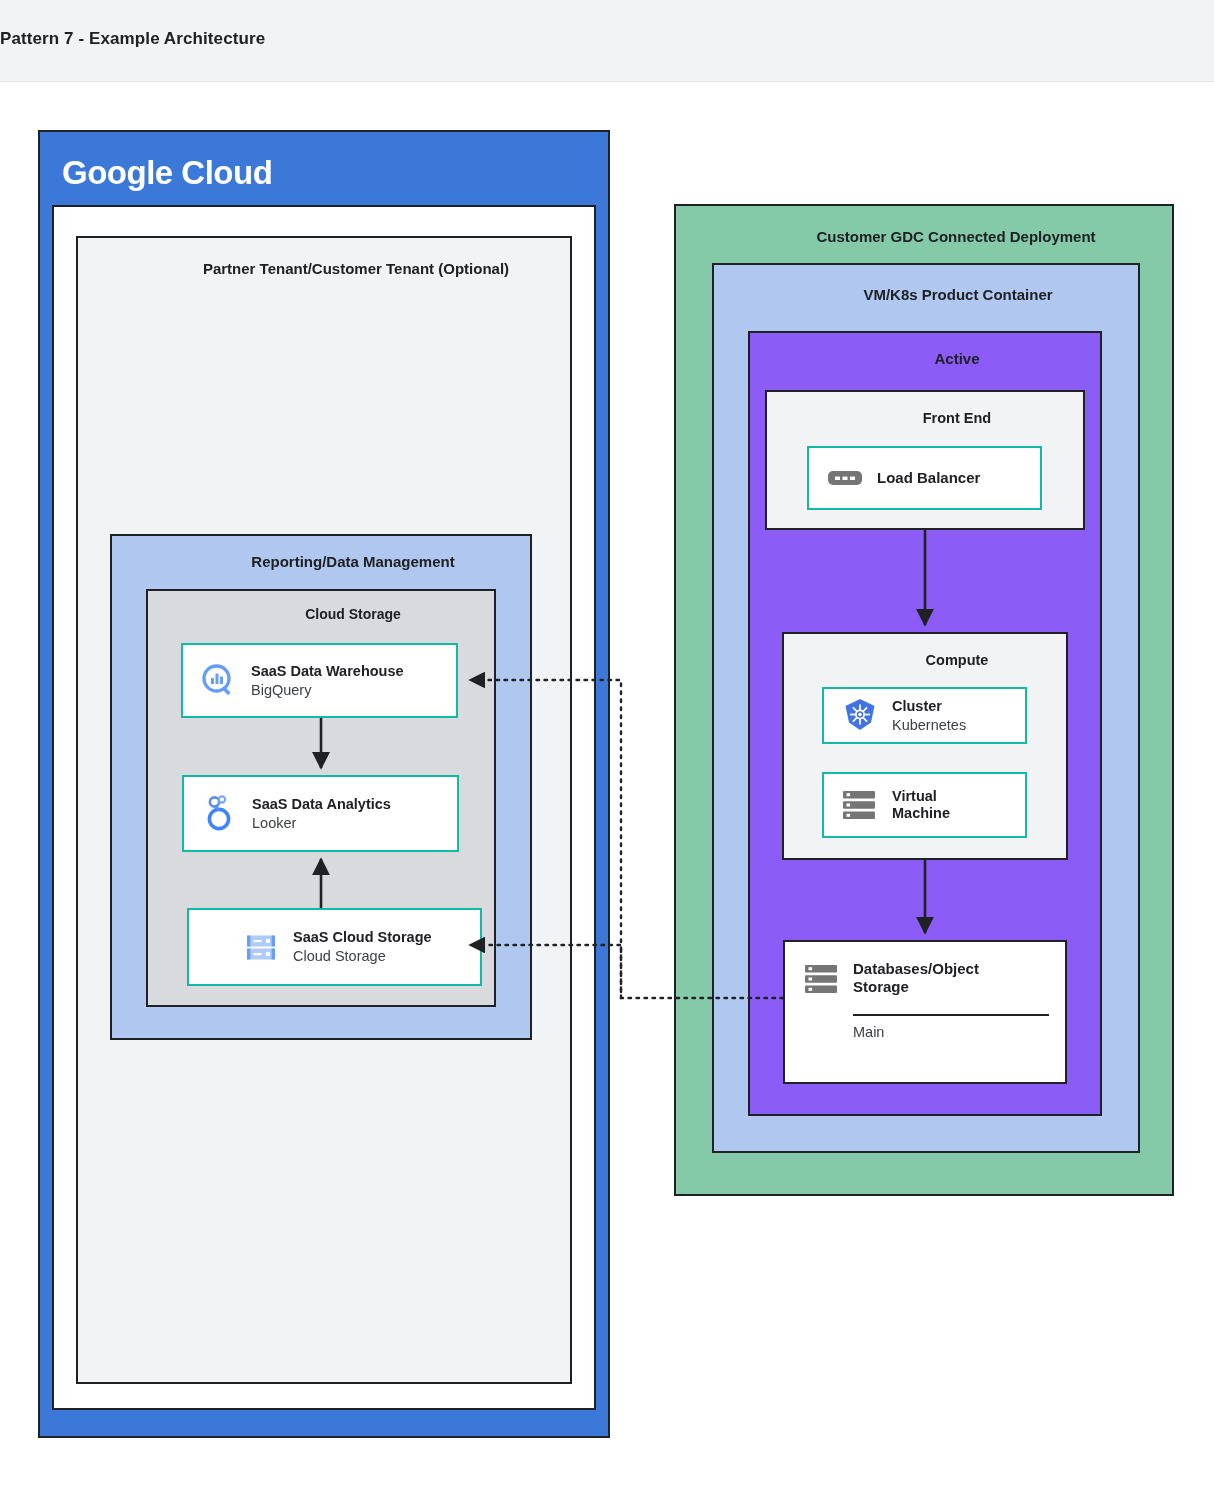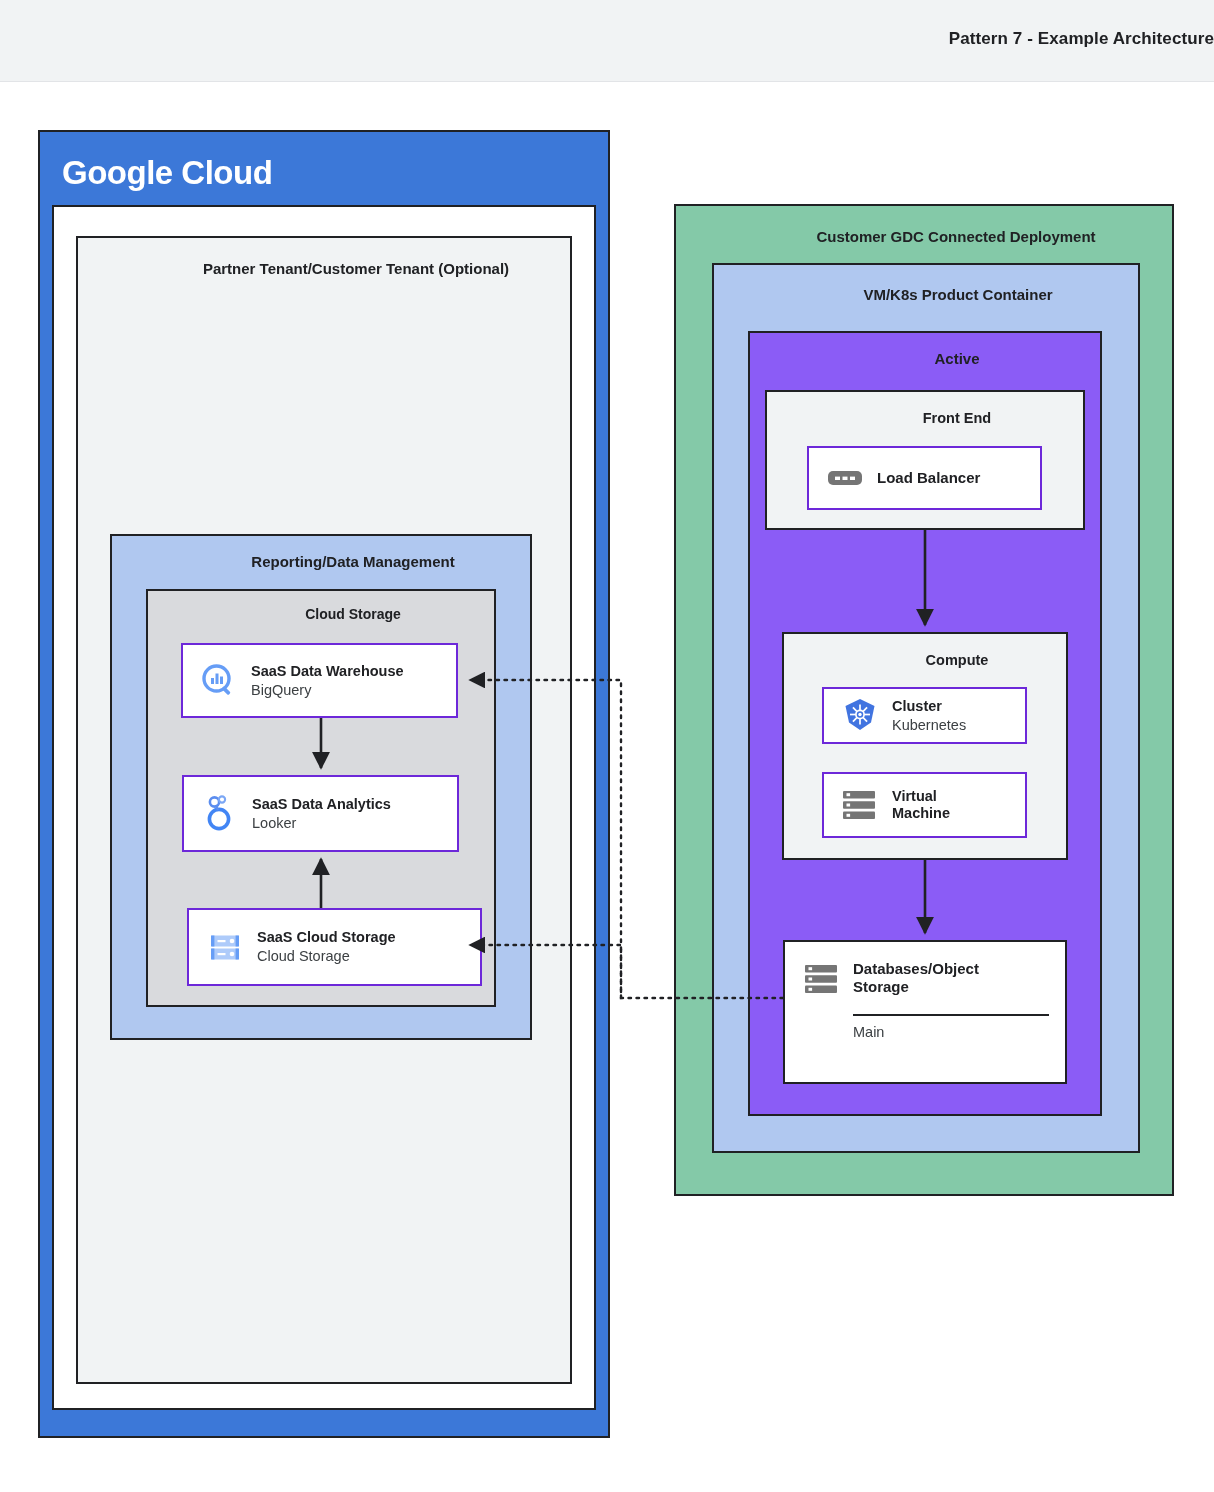--- a/index.html
+++ b/index.html
@@ -12,21 +12,21 @@
     overflow:hidden;
   }
   
   #header-bar{
     position:absolute;left:0;top:0;width:1214px;height:82px;
     background:#f1f3f4;border-bottom:1px solid #e2e4e7;
     box-sizing:border-box;
   }
   #header-title{
     position:absolute;left:0;top:29px;width:1214px;
-    text-align:right;font-size:17px;font-weight:bold;color:#202124;
+    text-align:left;font-size:17px;font-weight:bold;color:#202124;
     letter-spacing:.1px;
   }
 
   
   .box{position:absolute;box-sizing:border-box;border:2px solid #202124;}
   .ttl{position:absolute;left:0;width:100%;text-align:center;
        font-weight:bold;color:#202124;padding-left:32px;}
 
   
   #gcloud{left:38px;top:130px;width:572px;height:1308px;background:#3c78d8;}
@@ -39,31 +39,31 @@
   #tenant{left:76px;top:236px;width:496px;height:1148px;background:#f1f3f4;}
   #tenant-ttl{top:22px;font-size:15px;}
 
   #reporting{left:110px;top:534px;width:422px;height:506px;background:#b0c8f0;}
   #reporting-ttl{top:17px;font-size:15px;}
 
   #cloudstorage{left:146px;top:589px;width:350px;height:418px;background:#d9dadd;}
   #cloudstorage-ttl{top:15px;font-size:14px;}
 
   
-  .svc{position:absolute;box-sizing:border-box;border:2px solid #6d28d9;
+  .svc{position:absolute;box-sizing:border-box;border:2px solid #14b8a6;
        background:#ffffff;display:flex;align-items:center;}
   .svc .ic{flex:0 0 auto;margin-left:14px;width:44px;height:44px;
            display:flex;align-items:center;justify-content:center;}
   .svc .tx{margin-left:10px;line-height:1.28;}
   .svc .t1{font-size:14.5px;font-weight:bold;color:#202124;}
   .svc .t2{font-size:14.5px;font-weight:normal;color:#3c4043;}
 
   #svc-bq{left:181px;top:643px;width:277px;height:75px;}
   #svc-looker{left:182px;top:775px;width:277px;height:77px;}
-  #svc-gcs{left:187px;top:908px;width:295px;height:78px;}
+  #svc-gcs{left:187px;top:908px;width:295px;height:78px;padding-left:36px;}
 
   
   #gdc{left:674px;top:204px;width:500px;height:992px;background:#84c9a8;}
   #gdc-ttl{top:22px;font-size:15px;}
 
   #vmk8s{left:712px;top:263px;width:428px;height:890px;background:#b0c8f0;}
   #vmk8s-ttl{top:21px;font-size:15px;}
 
   #active{left:748px;top:331px;width:354px;height:785px;background:#8b5cf6;}
   #active-ttl{top:17px;font-size:15px;}

